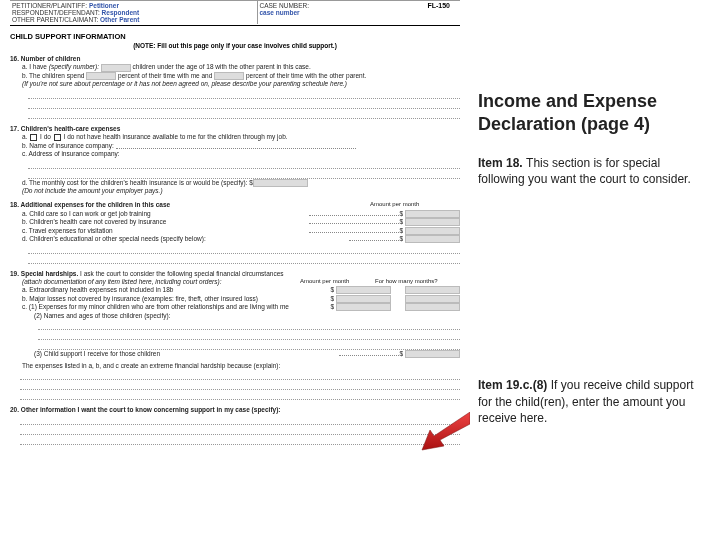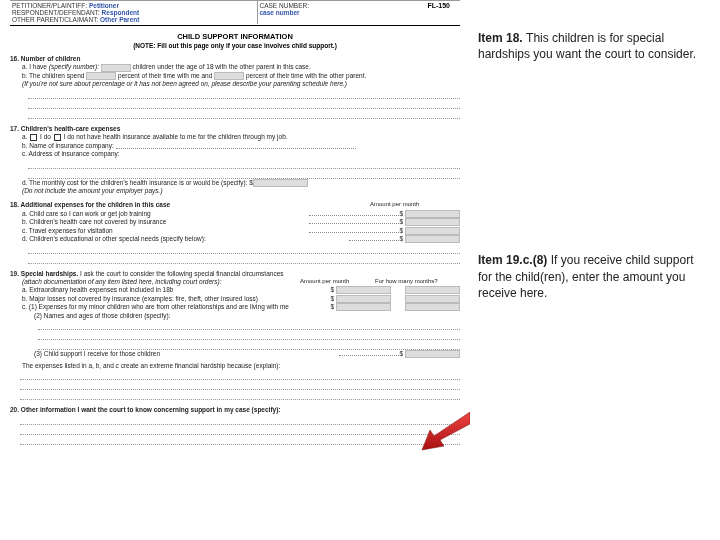--- a/index.html
+++ b/index.html
@@ -7,21 +7,21 @@
 .left-panel{position:absolute;left:10px;top:0;width:450px;height:540px}
 .right-panel{position:absolute;left:470px;top:0;width:240px;padding:10px 8px}
 .form-header{font-size:6.5px;font-family:Arial,sans-serif;color:#333}
 .corner-code{position:absolute;right:10px;top:2px;font-size:7px;font-weight:bold;font-family:Arial}
 .header-row{display:flex;border-top:1px solid #999;font-size:6.5px}
 .header-cell{padding:1px 2px}
 .left-cell{width:55%;border-right:1px solid #999}
 .right-cell{width:45%}
 .blue{color:#3355aa;font-weight:bold}
 .hrule{border-top:1px solid #000;margin-top:1px}
-.section-title{text-align:center;font-weight:bold;font-size:7.5px;font-family:Arial;margin-top:6px}
+.section-title{text-align:left;font-weight:bold;font-size:7.5px;font-family:Arial;margin-top:6px}
 .section-note{text-align:center;font-weight:bold;font-size:6.5px;font-family:Arial;margin-top:1px}
 .item{font-size:6.5px;font-family:Arial;margin-top:6px;line-height:1.3;color:#222}
 .item-num{font-weight:bold}
 .sub{margin-left:12px}
 .fill{display:inline-block;background:#ddd;height:8px;vertical-align:middle;border:1px solid #bbb}
 .dotline{display:inline-block;border-bottom:1px dotted #888;height:6px;vertical-align:middle}
 .dotted-rows{margin-top:2px;margin-left:18px}
 .dotted-rows div{border-bottom:1px dotted #999;height:8px;margin-top:2px}
 .wide-dotted{margin-left:10px}
 .wide-dotted div{border-bottom:1px dotted #999;height:8px;margin-top:2px}
@@ -173,15 +173,16 @@
   <defs>
       <linearGradient id="g" x1="0" y1="0" x2="0" y2="1">
         <stop offset="0" stop-color="#ee4444"></stop>
         <stop offset="1" stop-color="#aa1111"></stop>
       </linearGradient>
     </defs>
   <polygon points="50,0 50,12 20,28 24,34 2,38 10,18 14,24" fill="url(#g)" stroke="#771111" stroke-width="0.5"></polygon>
 </svg>
 
 <div class="right-panel">
-  <div class="right-body"><b>Item 18.</b>&nbsp;<span>This children is for special hardships you want the court to consider.</span></div>
+  <div class="right-title">Income and Expense Declaration (page 4)</div>
+  <div class="right-body"><b>Item 18.</b>&nbsp;<span>This section is for special following you want the court to consider.</span></div>
   <div class="right-body right-body2"><b>Item 19.c.(8)</b>&nbsp;<span>If you receive child support for the child(ren), enter the amount you receive here.</span></div>
 </div>
 
 </body></html>

